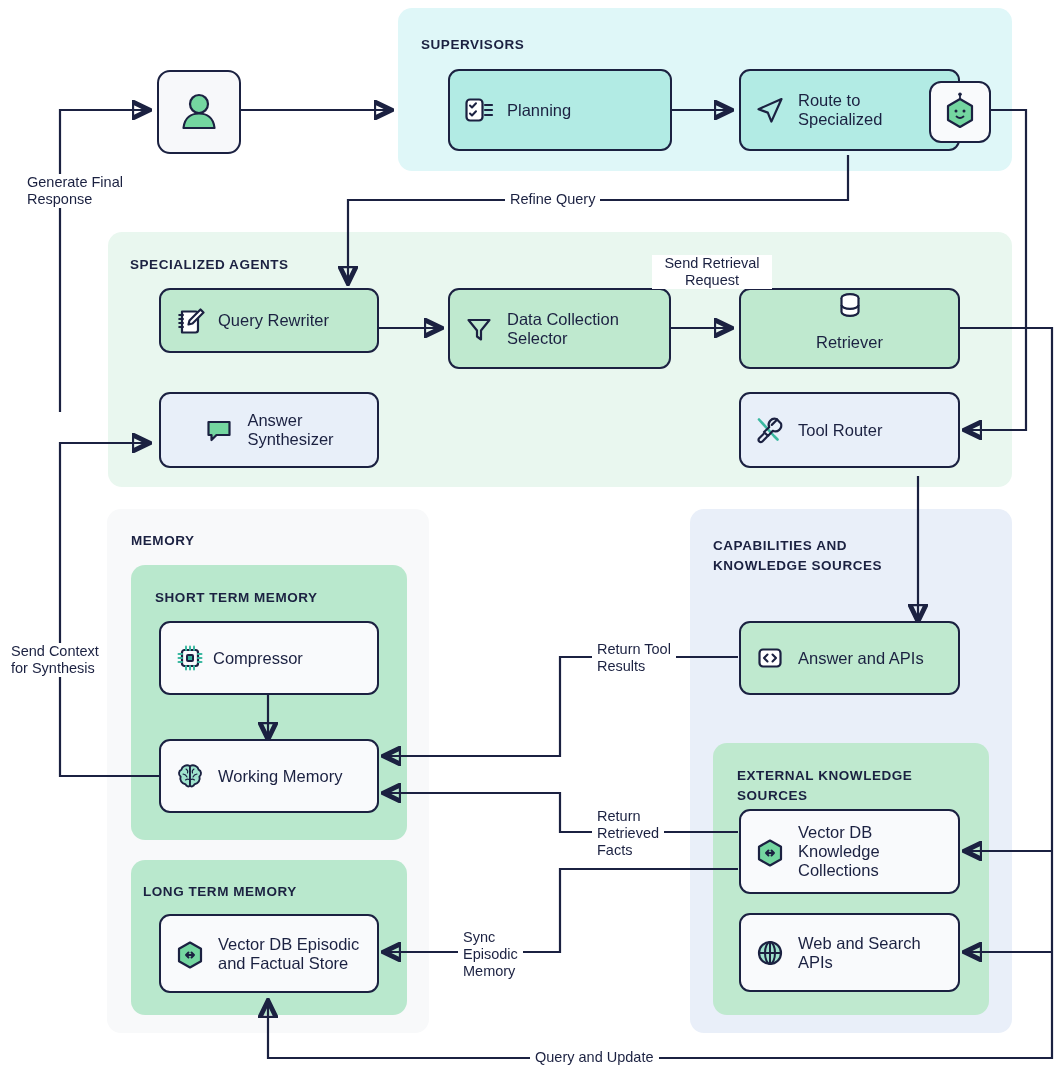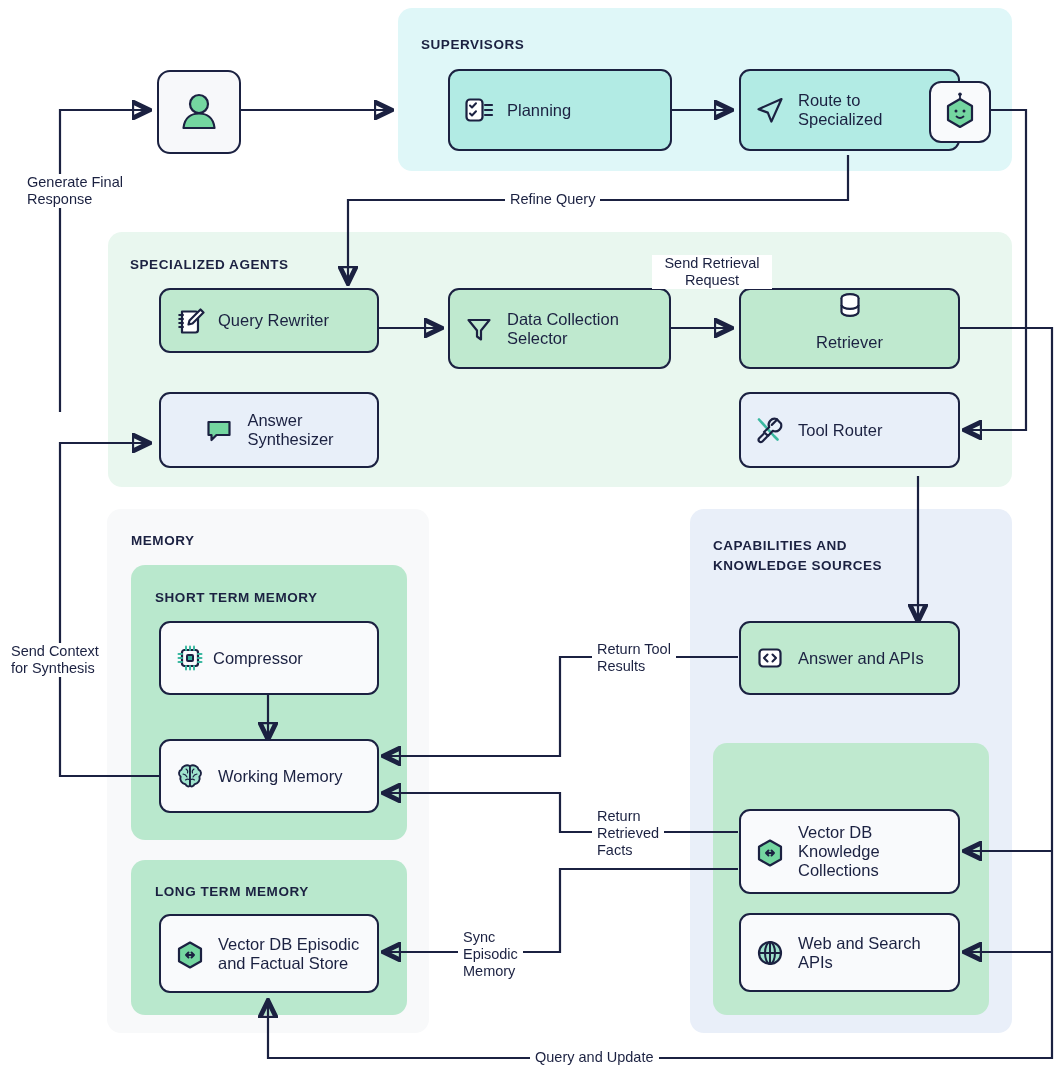--- a/index.html
+++ b/index.html
@@ -48,27 +48,29 @@
   <div class="panel" style="left:108px;top:232px;width:904px;height:255px;background:#e9f7ef;"></div>
   <div class="panel-title" style="left:130px;top:255px;">SPECIALIZED AGENTS</div>
 
   <div class="panel" style="left:107px;top:509px;width:322px;height:524px;background:#f8f9fa;"></div>
   <div class="panel-title" style="left:131px;top:531px;">MEMORY</div>
 
   <div class="panel" style="left:131px;top:565px;width:276px;height:275px;background:#b9e8cd;"></div>
   <div class="panel-title" style="left:155px;top:588px;">SHORT TERM MEMORY</div>
 
   <div class="panel" style="left:131px;top:860px;width:276px;height:155px;background:#b9e8cd;"></div>
-  <div class="panel-title" style="left:155px;top:882px;">LONG TERM MEMORY</div>
+  <div class="panel-title" style="left:143px;top:882px;">LONG TERM MEMORY</div>
 
   <div class="panel" style="left:690px;top:509px;width:322px;height:524px;background:#e9eff9;"></div>
   <div class="panel-title" style="left:713px;top:536px;">CAPABILITIES AND
 KNOWLEDGE SOURCES</div>
 
   <div class="panel" style="left:713px;top:743px;width:276px;height:272px;background:#bfe9cf;"></div>
+  <div class="panel-title" style="left:737px;top:766px;">EXTERNAL KNOWLEDGE
+SOURCES</div>
 
   <svg id="wires" viewBox="0 0 1064 1070">
     <defs>
       <marker id="ah" markerWidth="9" markerHeight="9" refX="7.4" refY="4.5" orient="auto" markerUnits="strokeWidth">
         <path d="M0,0.6 L8,4.5 L0,8.4 z" fill="#1b2141" stroke="none"></path>
       </marker>
     </defs>
 
     <path d="M60,412 L60,110 L148,110" marker-end="url(#ah)"></path>
 

